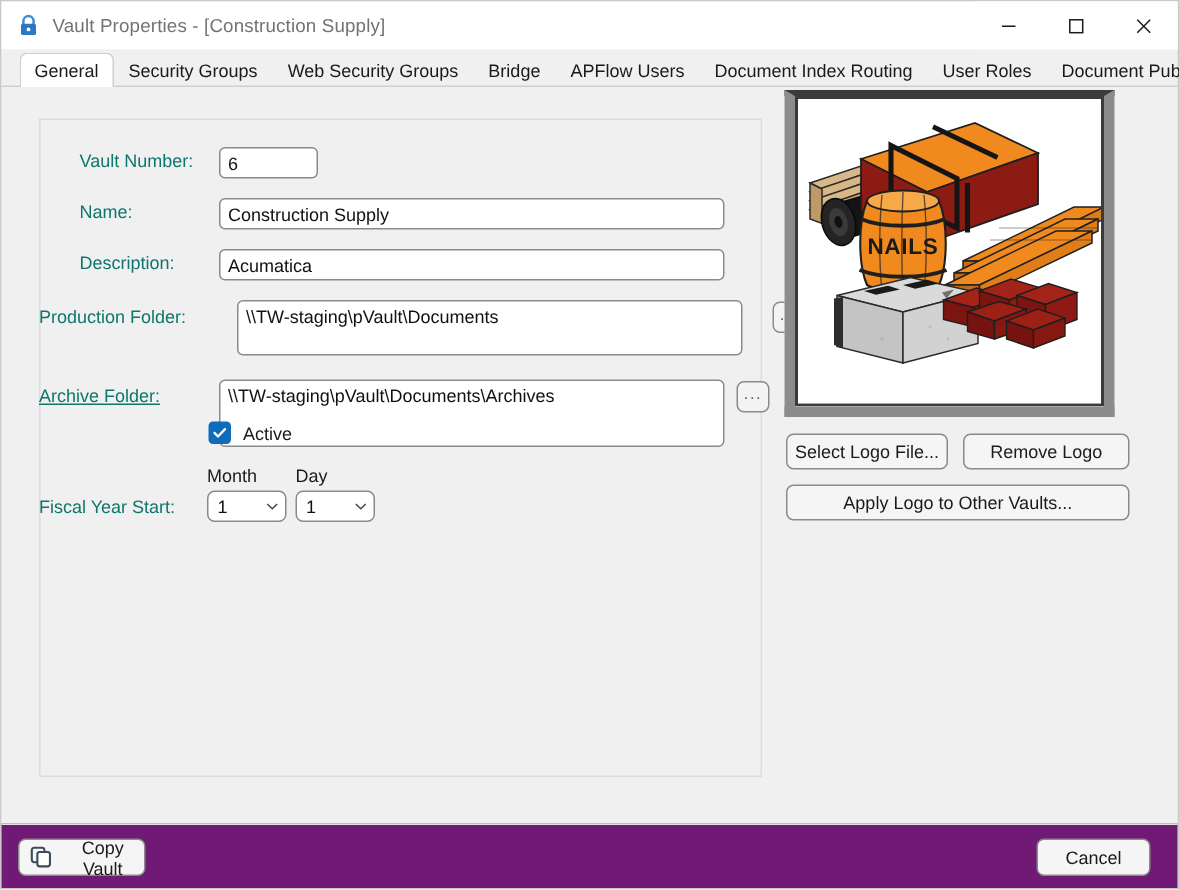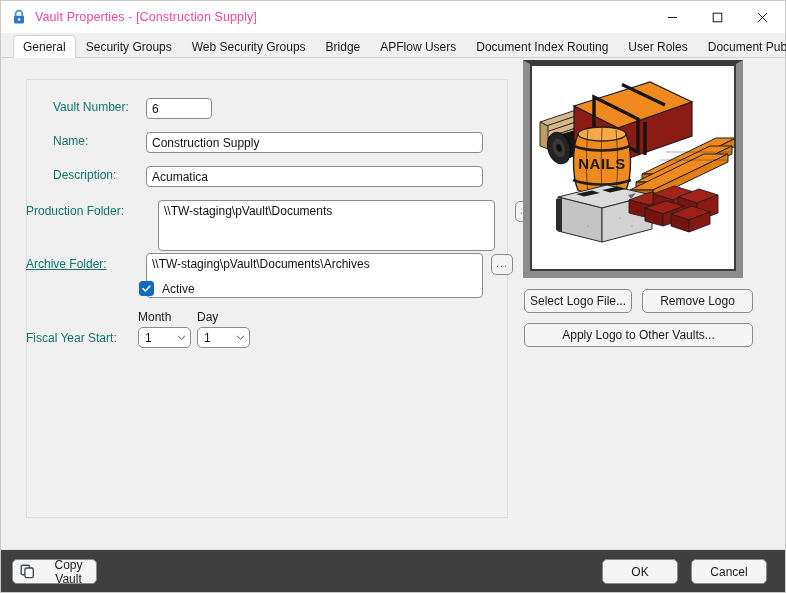--- a/index.html
+++ b/index.html
@@ -40,21 +40,21 @@
     margin-left: 10px;
     width: 16px;
     height: 16px;
     display: flex;
     align-items: center;
     justify-content: center;
   }
   #title-text {
     margin-left: 8px;
     font-size: 12.5px;
-    color: #ec4899;
+    color: #737373;
     letter-spacing: 0.1px;
   }
   #winbtns {
     margin-left: auto;
     display: flex;
     height: 32px;
   }
   .winbtn {
     width: 45px;
     height: 32px;
@@ -250,21 +250,21 @@
 
   #btn-select-logo { position: absolute; left: 523px; top: 231px; width: 108px; height: 24px; }
   #btn-remove-logo { position: absolute; left: 641px; top: 231px; width: 111px; height: 24px; }
   #btn-apply-logo  { position: absolute; left: 523px; top: 265px; width: 229px; height: 24px; }
 
   
   #footer {
     position: absolute;
     left: 0; right: 0; bottom: 0;
     height: 42px;
-    background: #404040;
+    background: #701a75;
     border-top: 1px solid #e2e2e2;
   }
   #btn-copy-vault {
     position: absolute; left: 11px; top: 9px;
     width: 85px; height: 25px;
     display: flex; align-items: center; justify-content: flex-start;
     padding-left: 7px;
     gap: 6px;
   }
   #btn-ok     { position: absolute; right: 107px; top: 9px; width: 76px; height: 25px; }
@@ -329,21 +329,21 @@
       <input class="tb" style="margin-left: 8px; width: 337px; height: 21px;" value="Construction Supply">
     </div>
 
     <div class="field-row" style="left:52px; top:108px;">
       <div class="field-label" style="width:85px;">Description:</div>
       <input class="tb" style="margin-left: 8px; width: 337px; height: 21px;" value="Acumatica">
     </div>
 
     <div class="field-row" style="left:25px; top:142px;gap:12px;">
       <div class="field-label" style="width:112px; line-height:22px;">Production Folder:</div>
-      <textarea class="tb" style="margin-left: 8px; width: 337px; height: 51px;">\\TW-staging\pVault\Documents</textarea>
+      <textarea class="tb" style="margin-left: 8px; width: 337px; height: 37px;">\\TW-staging\pVault\Documents</textarea>
       <div class="browse-btn" style="margin-left:8px; margin-top:1px;">...</div>
     </div>
 
     <div class="field-row" style="left:25px; top:195px;">
       <div class="field-label" style="width:112px; line-height:22px;text-decoration:underline;">Archive Folder:</div>
       <textarea class="tb" style="margin-left: 8px; width: 337px; height: 45px;">\\TW-staging\pVault\Documents\Archives</textarea>
       <div class="browse-btn" style="margin-left:8px; margin-top:1px;">...</div>
     </div>
 
     <div id="active-row">
@@ -478,18 +478,17 @@
     <div id="footer">
       <div class="pbtn" id="btn-copy-vault">
         <span style="display:flex;align-items:center;">
           <svg width="15" height="15" viewBox="0 0 15 15">
             <rect x="1.2" y="1.2" width="8.4" height="9.6" rx="1.6" fill="none" stroke="#3d4a5c" stroke-width="1.4"></rect>
             <rect x="4.9" y="4" width="8.4" height="9.6" rx="1.6" fill="#ffffff" stroke="#3d4a5c" stroke-width="1.4"></rect>
           </svg>
         </span>
         <span>Copy Vault</span>
       </div>
-      <div class="pbtn" id="btn-ok">OK</div>
       <div class="pbtn" id="btn-cancel">Cancel</div>
     </div>
 
   </div>
 </div>
 
 </body></html>

